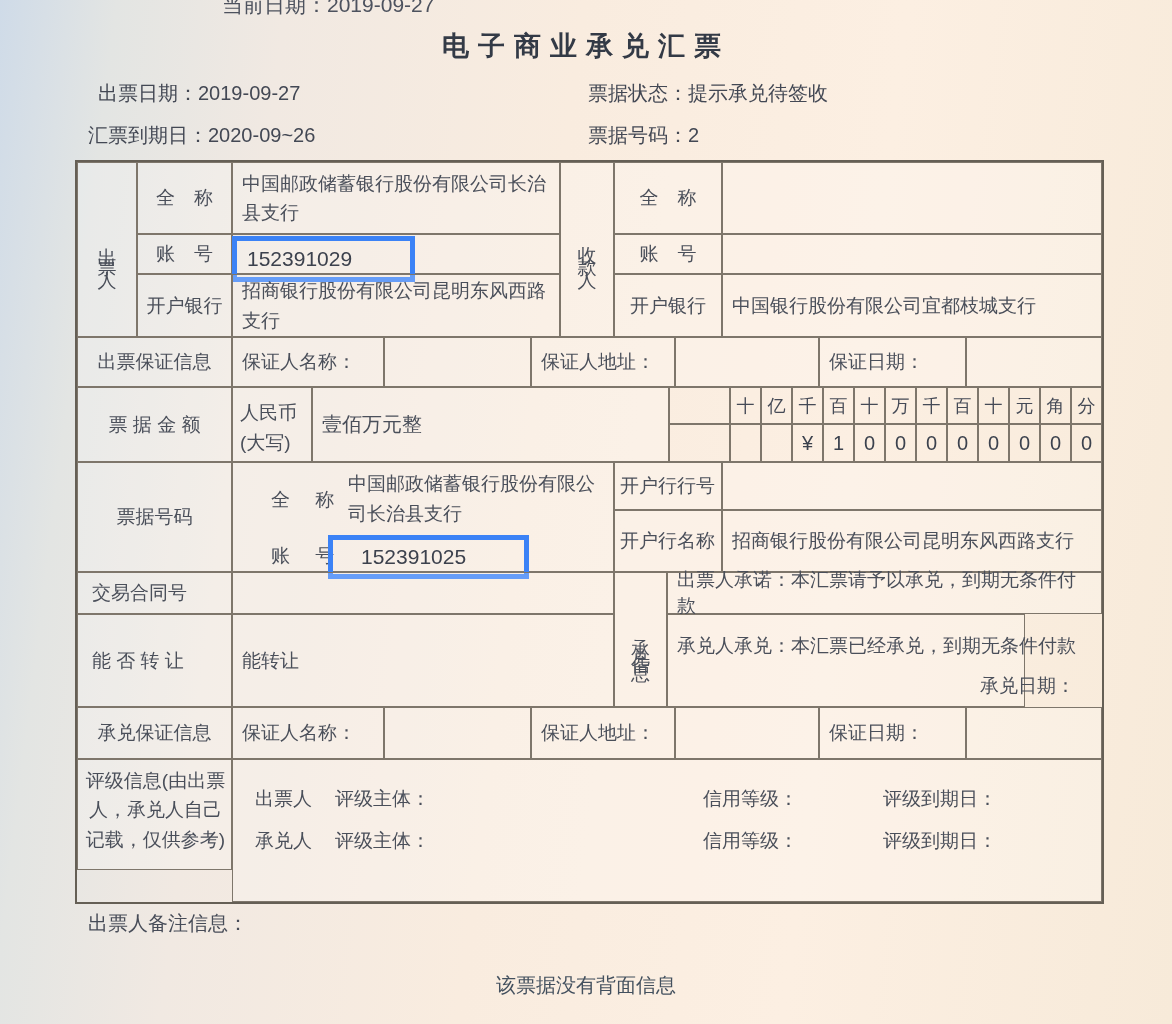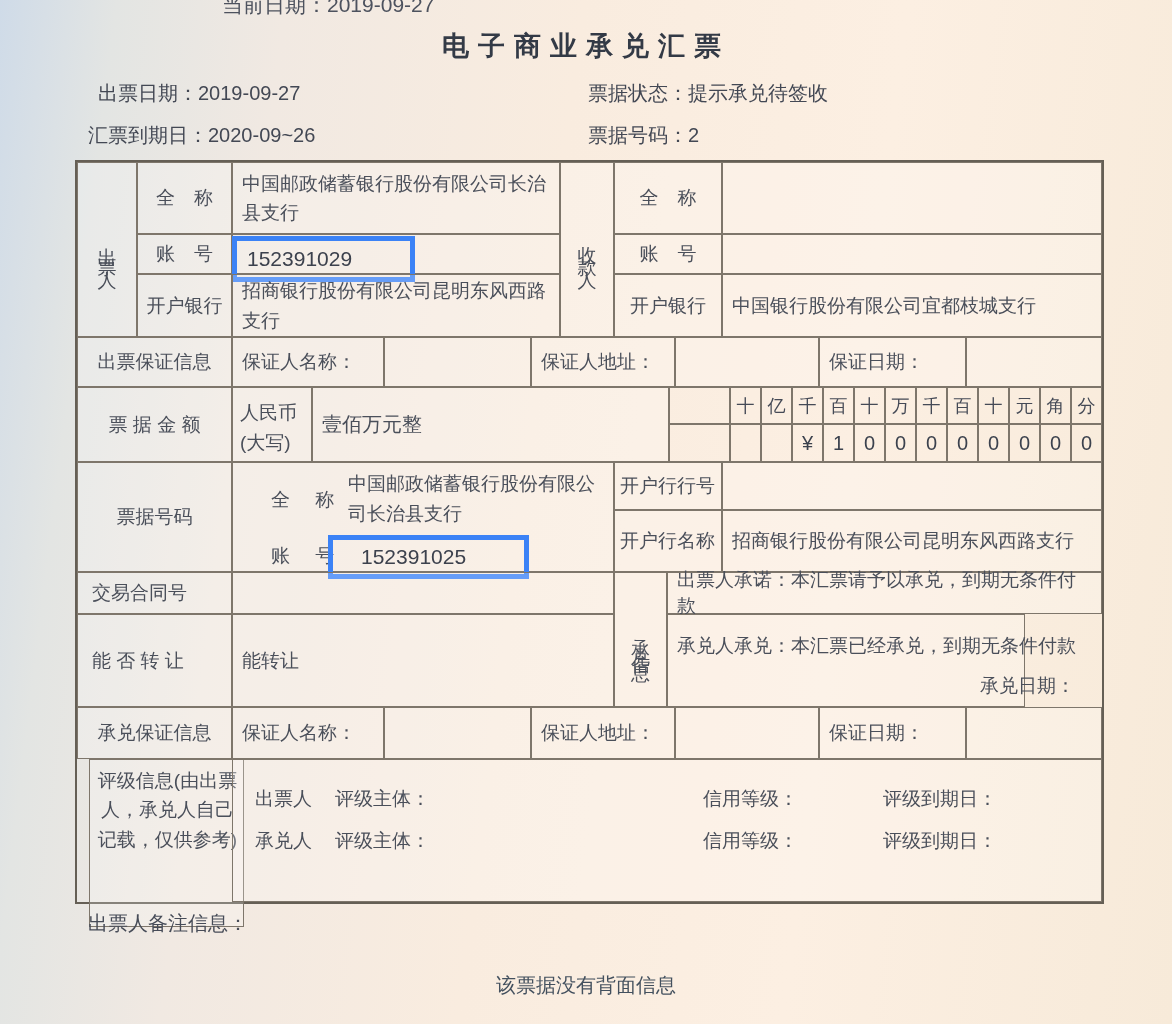--- a/index.html
+++ b/index.html
@@ -131,21 +131,21 @@
     </div>
 
     <div class="cell lab" style="left:0;top:545px;width:155px;height:52px;">承兑保证信息</div>
     <div class="cell val" style="left:155px;top:545px;width:152px;height:52px;">保证人名称：</div>
     <div class="cell val" style="left:307px;top:545px;width:147px;height:52px;"></div>
     <div class="cell val" style="left:454px;top:545px;width:144px;height:52px;">保证人地址：</div>
     <div class="cell val" style="left:598px;top:545px;width:144px;height:52px;"></div>
     <div class="cell val" style="left:742px;top:545px;width:147px;height:52px;">保证日期：</div>
     <div class="cell val" style="left:889px;top:545px;width:136px;height:52px;"></div>
 
-    <div class="cell" style="left:12px;top:597px;width:155px;height:168px;padding-left:22px;">
+    <div class="cell" style="left:0;top:597px;width:155px;height:111px;padding-left:22px;">
       <div style="position:absolute;left:4px;top:6px;width:147px;line-height:1.55;white-space:normal;text-align:center;">评级信息(由出票人，承兑人自己记载，仅供参考)</div>
     </div>
     <div class="cell" style="left:155px;top:597px;width:870px;height:143px;">
       <div class="rating-line" style="top:26px;">
         <span style="left:22px;">出票人</span>
         <span style="left:102px;">评级主体：</span>
         <span style="left:470px;">信用等级：</span>
         <span style="left:650px;">评级到期日：</span>
       </div>
       <div class="rating-line" style="top:68px;">

